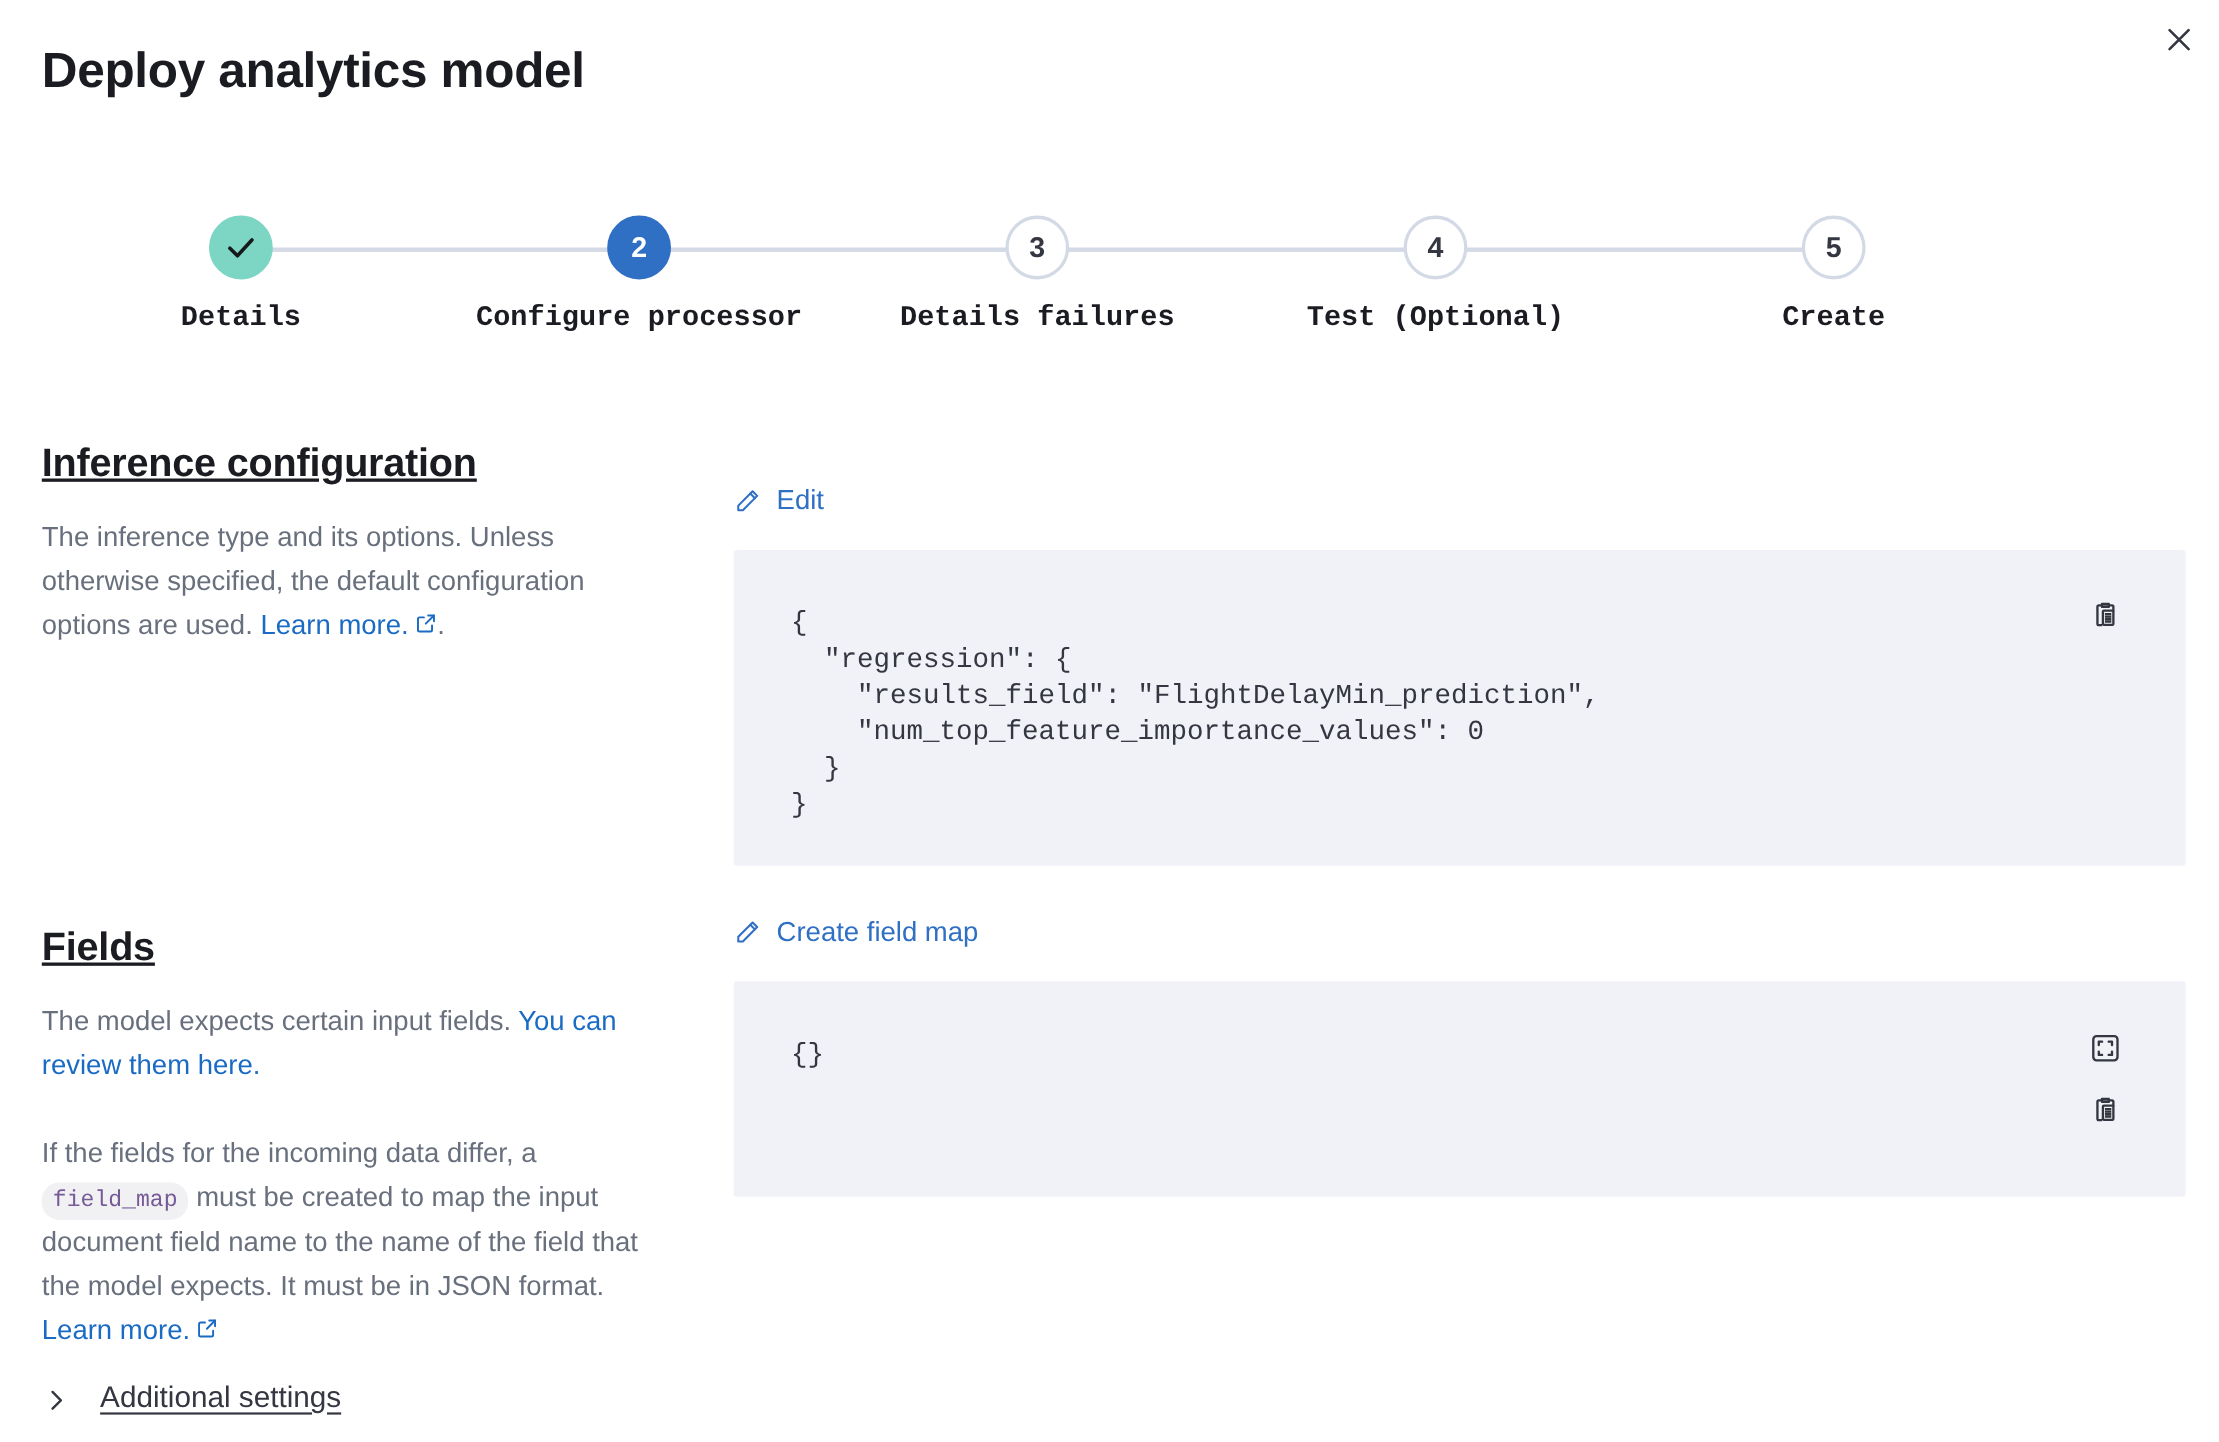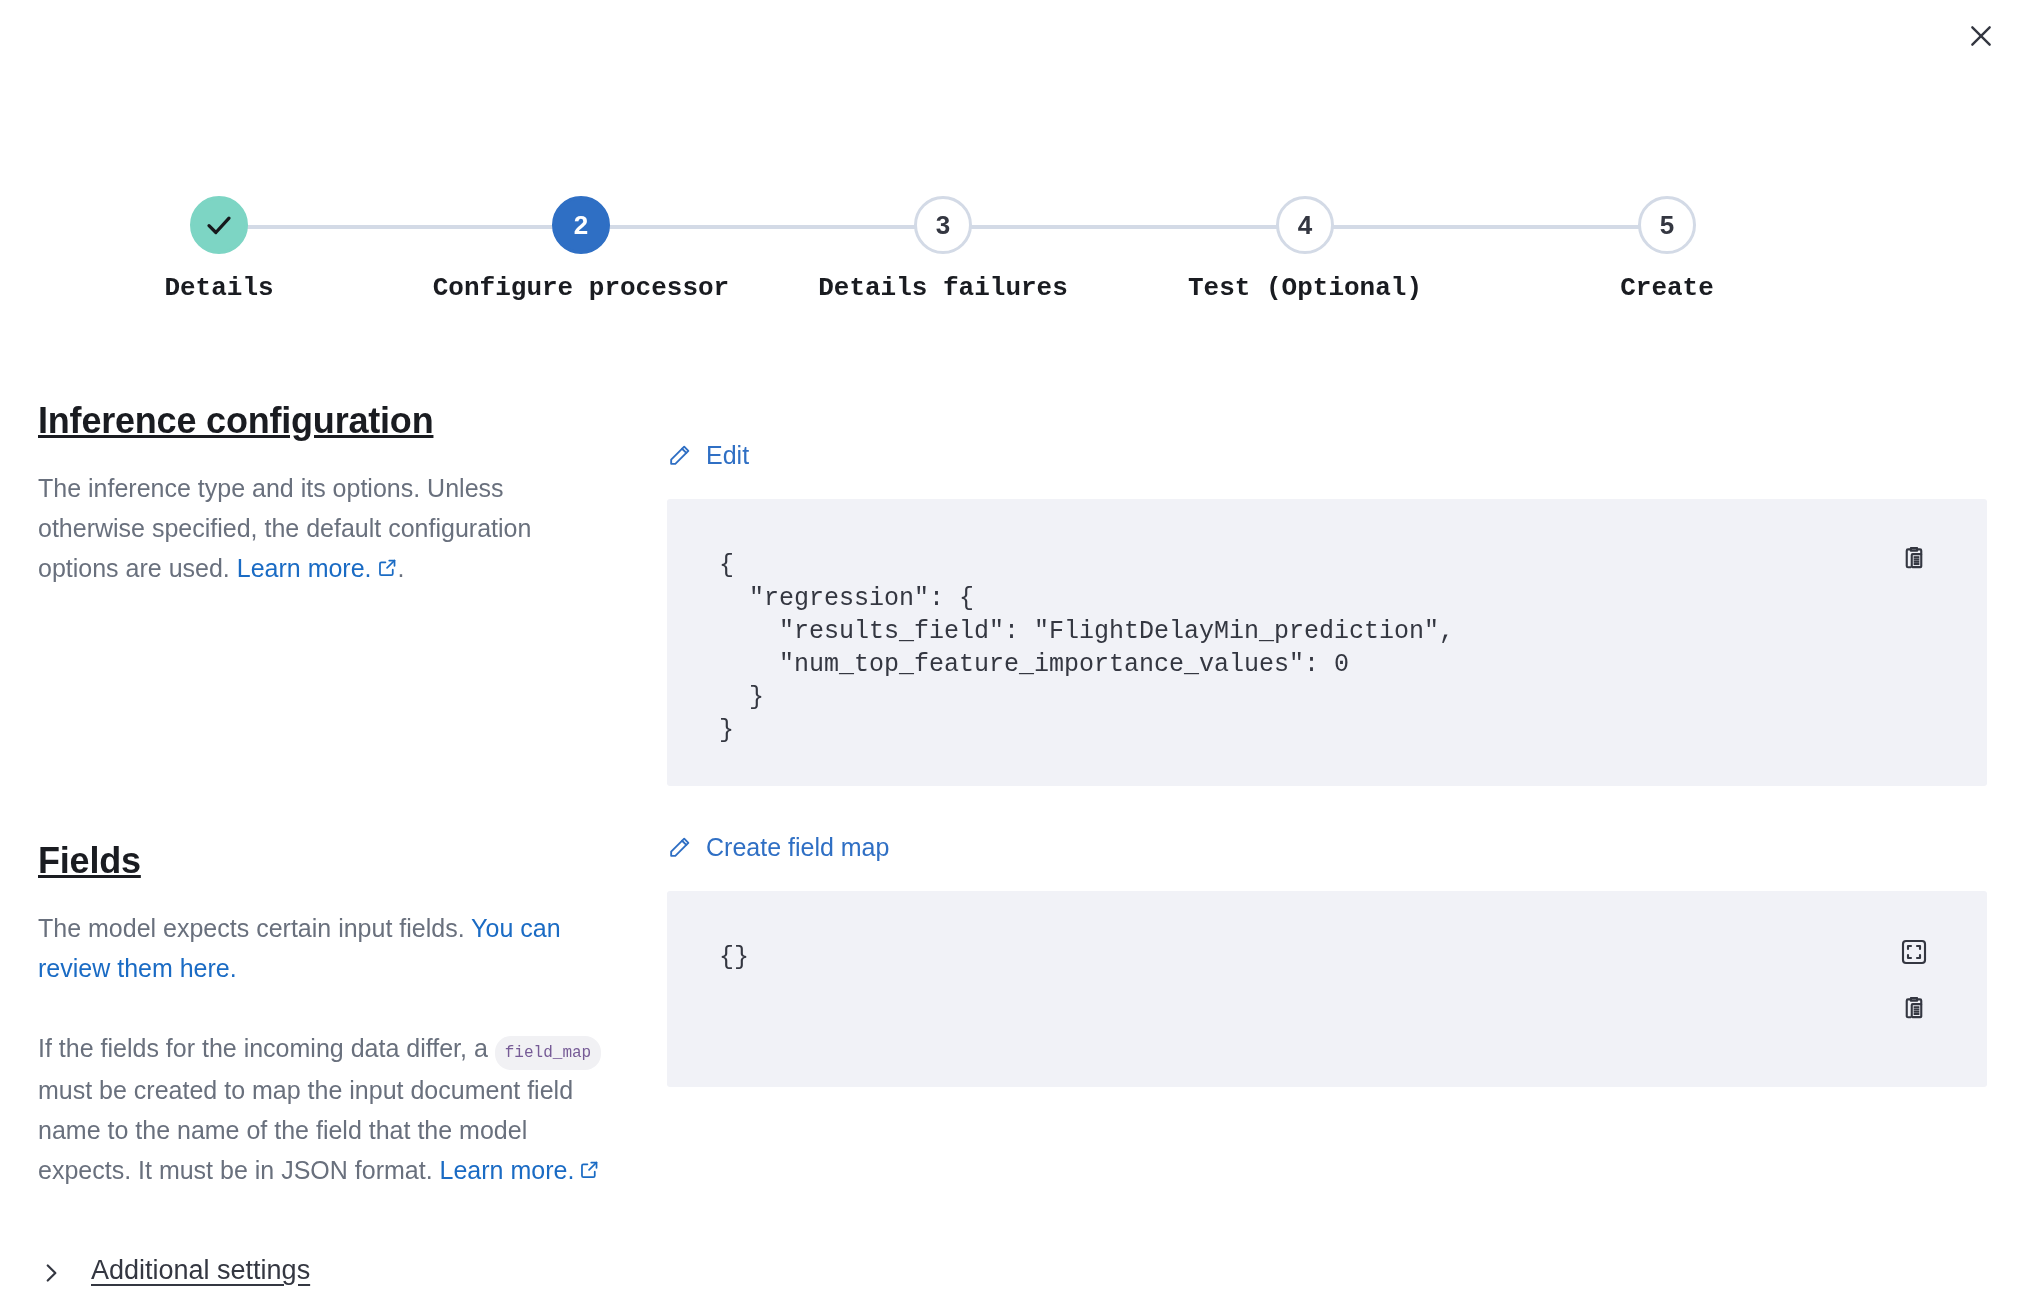--- a/index.html
+++ b/index.html
@@ -141,21 +141,21 @@
 
   .ext-icon {
     display: inline-block;
     vertical-align: -1px;
     margin-left: 5px;
   }
 
   .code-chip {
     display: inline-block;
     font-family: "Liberation Mono", monospace;
-    font-size: 16px;
+    font-size: 21px;
     color: #765b96;
     background: #f1f1f4;
     border-radius: 16px;
     padding: 2px 10px;
     line-height: 30px;
   }
 
   
   .panel { position: absolute; }
 
@@ -236,20 +236,21 @@
 
 <div class="page">
 
   <button class="close-btn">
     <svg width="26" height="26" viewBox="0 0 24 24" fill="none" stroke="currentColor" stroke-width="2.2" stroke-linecap="round">
       <line x1="4" y1="4" x2="20" y2="20"></line>
         <line x1="20" y1="4" x2="4" y2="20"></line>
     </svg>
   </button>
 
+  <h1 class="page-title">Deploy analytics model</h1>
 
   <div class="stepper">
     <div class="steps-row">
 
       <div class="step">
         <div class="connector"></div>
         <div class="circle complete">
           <svg width="30" height="30" viewBox="0 0 24 24" fill="none" stroke="currentColor" stroke-width="2.6" stroke-linecap="round" stroke-linejoin="round">
             <polyline points="4 12.5 9.5 18 20 6.5"></polyline>
           </svg>

